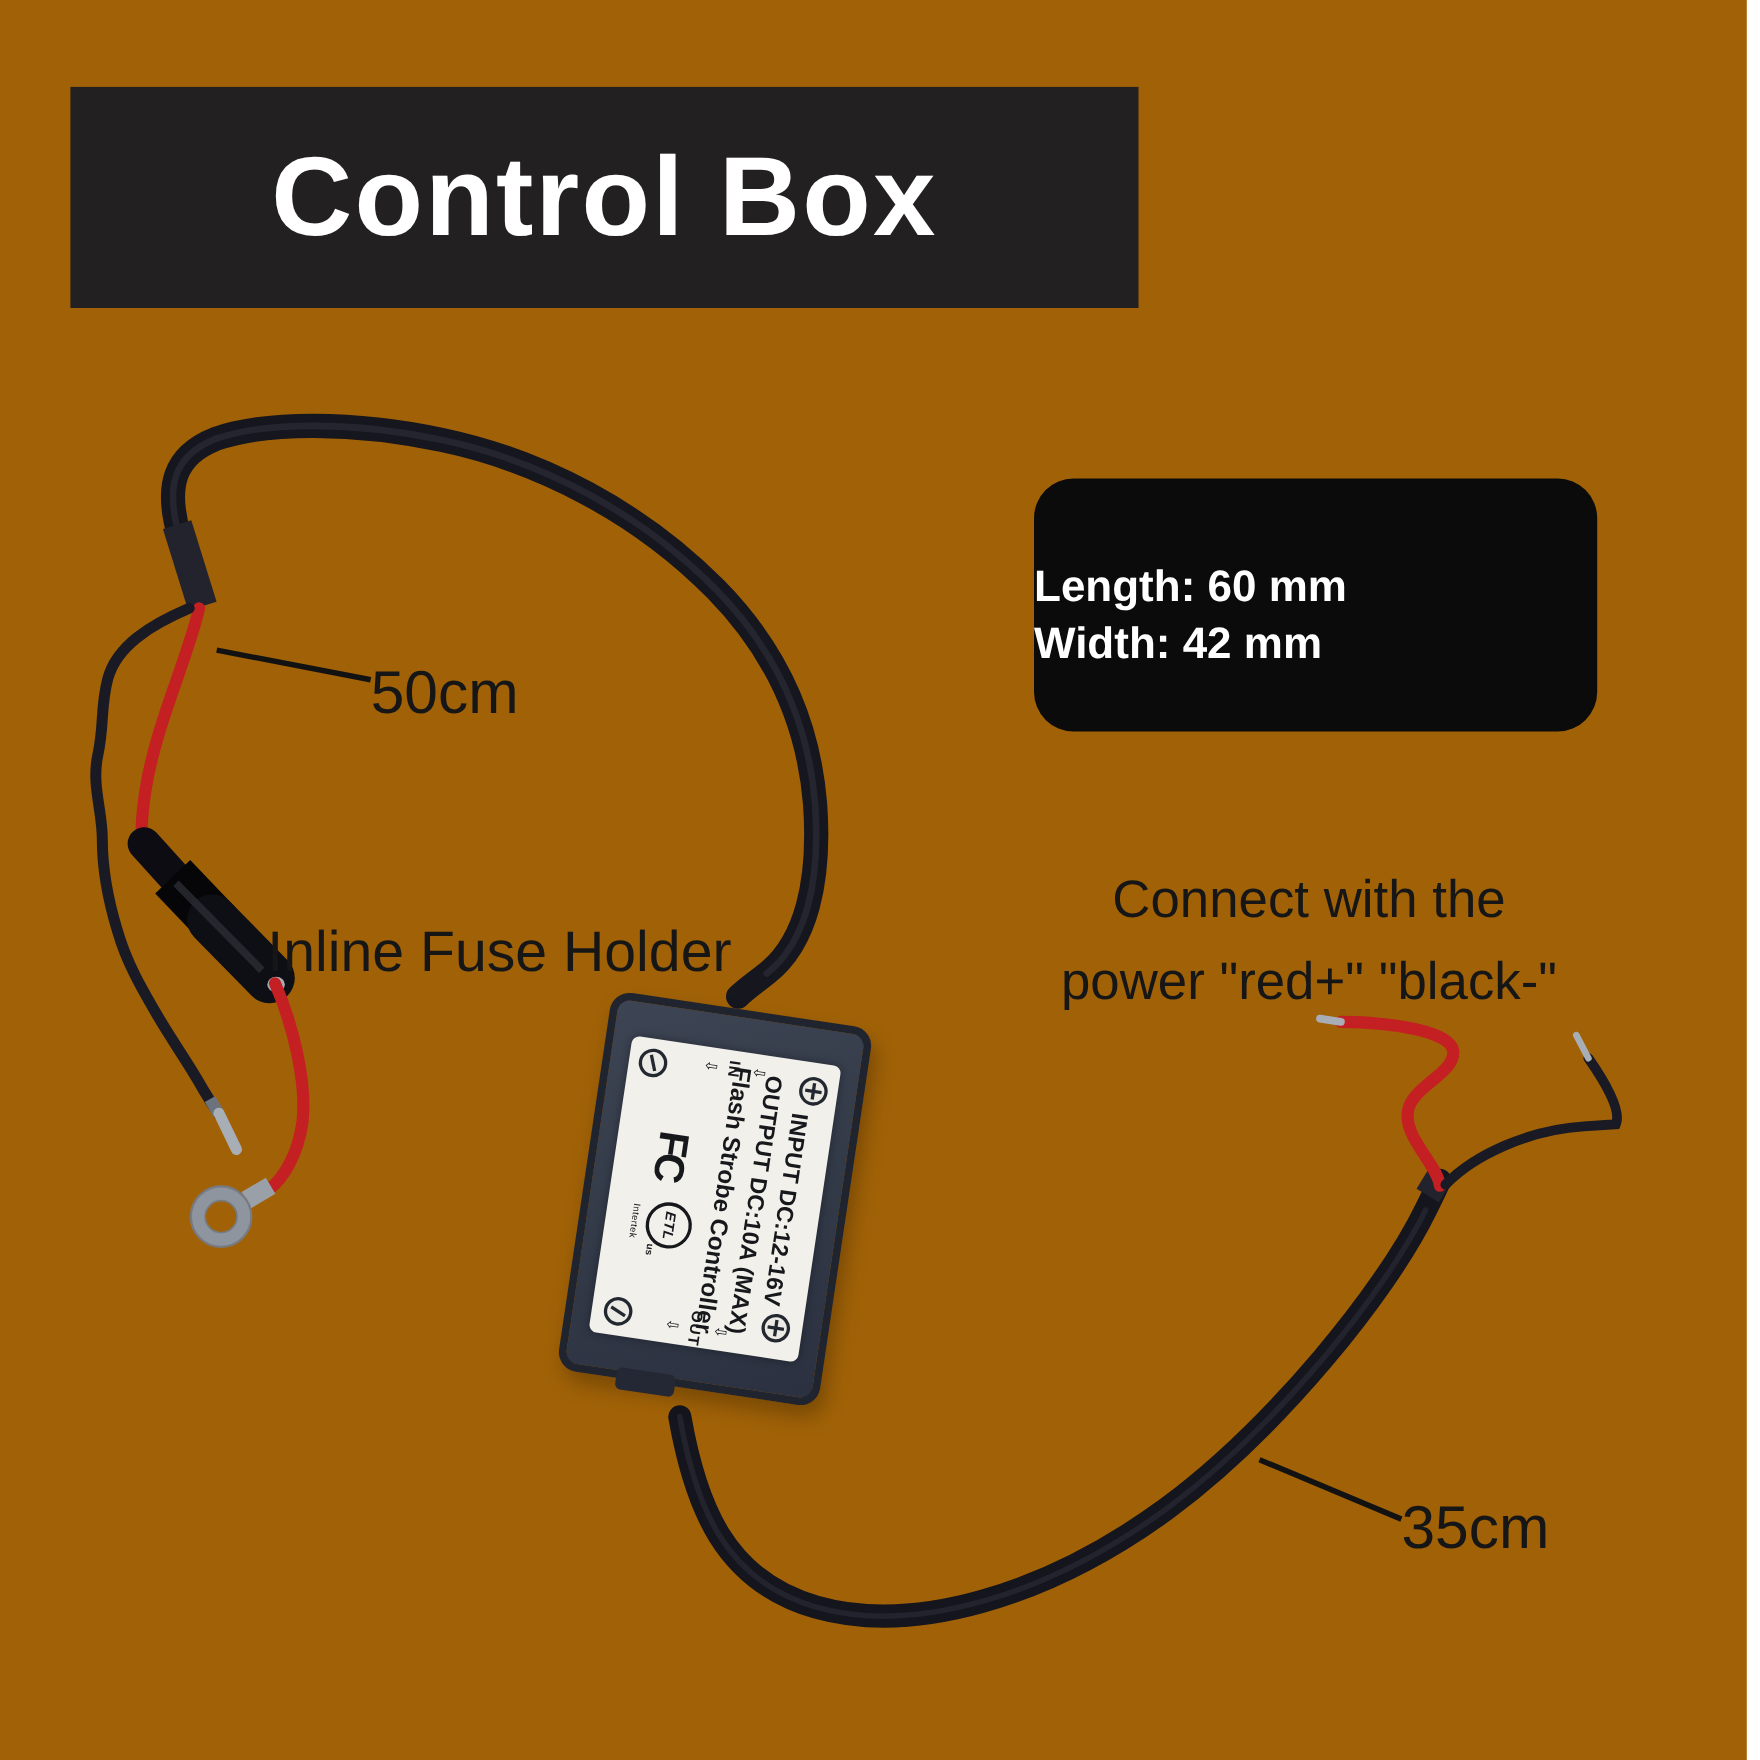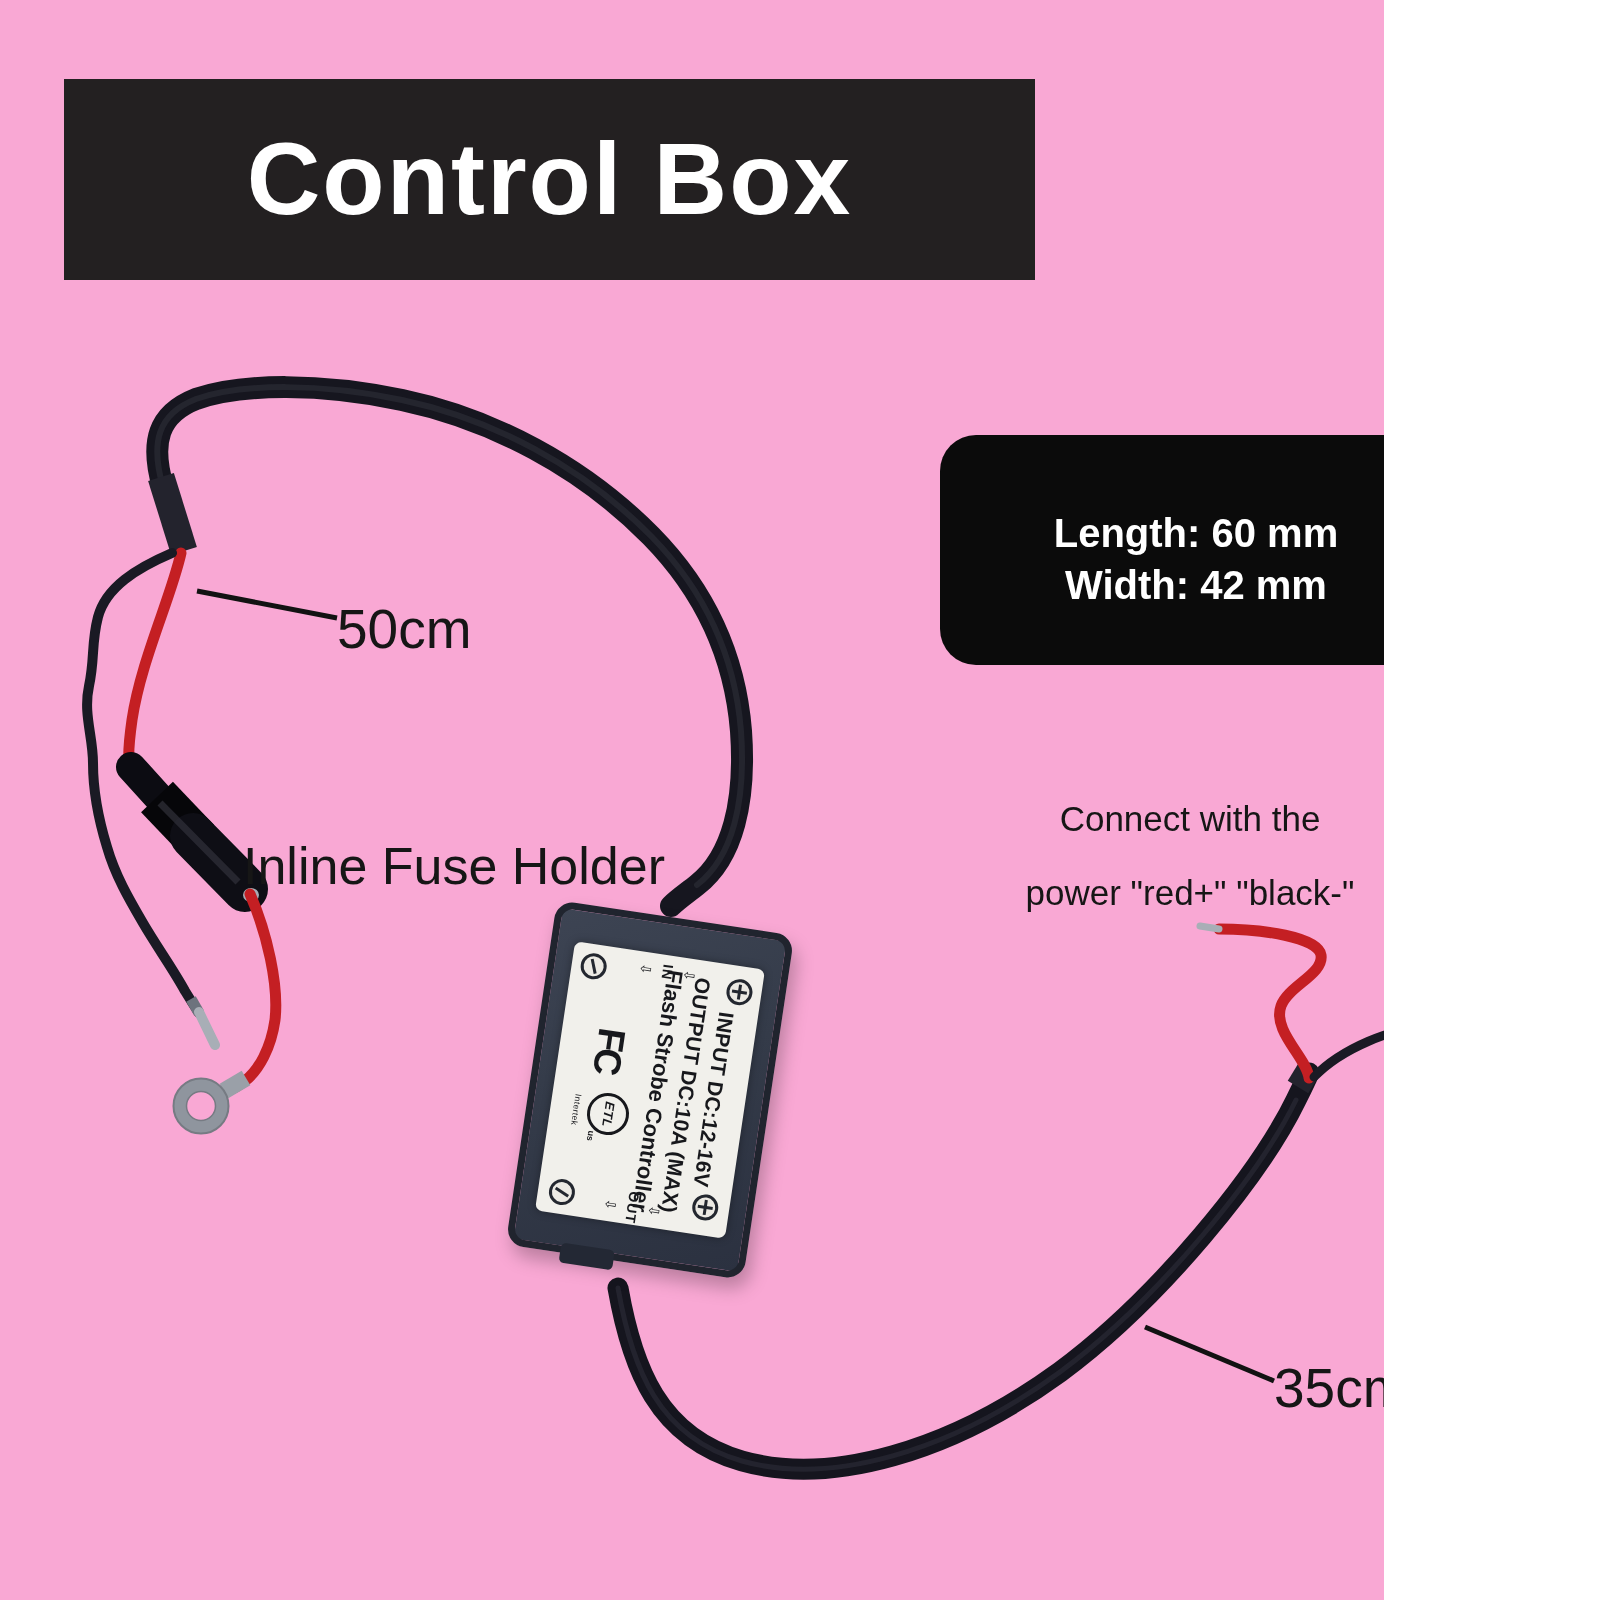--- a/index.html
+++ b/index.html
@@ -1,36 +1,36 @@
 <!DOCTYPE html>
 <html><head>
 <meta charset="utf-8">
 <style>
   html,body{margin:0;padding:0;background:#ffffff;}
-  .stage{position:relative;width:1384px;height:1600px;background:#f9a8d4;overflow:hidden;
+  .stage{position:relative;width:1588px;height:1600px;background:#a16207;overflow:hidden;
          font-family:"Liberation Sans", sans-serif;color:#161616;}
   .art{position:absolute;left:0;top:0;z-index:1;}
 
   
   .banner{position:absolute;left:64px;top:79px;width:971px;height:201px;background:#232021;
           display:flex;align-items:center;justify-content:center;z-index:3;}
   .banner span{color:#ffffff;font-size:102px;font-weight:700;letter-spacing:2px;}
 
   
   .specs{position:absolute;left:940px;top:435px;width:512px;height:230px;background:#0b0b0b;
-         border-radius:36px;display:flex;flex-direction:column;align-items:center;justify-content:center;
+         border-radius:36px;display:flex;flex-direction:column;justify-content:center;
          padding-top:18px;box-sizing:border-box;z-index:3;}
   .specs div{color:#ffffff;font-size:40px;font-weight:700;line-height:52px;}
 
   
   .ann{position:absolute;z-index:4;white-space:nowrap;}
   .ann-50{left:337px;top:597px;font-size:55px;font-weight:400;}
   .ann-35{left:1274px;top:1356px;font-size:55px;font-weight:400;}
   .fuse-lbl{left:243px;top:804px;font-size:52px;font-weight:400;margin-top:32px;}
-  .connect{left:880px;top:782px;width:620px;text-align:center;font-size:35px;line-height:74px;font-weight:400;}
+  .connect{left:880px;top:782px;width:620px;text-align:center;font-size:48px;line-height:74px;font-weight:400;}
 
   
   .device{position:absolute;left:530px;top:916px;width:240px;height:348px;z-index:2;
           transform:rotate(8.5deg);background:linear-gradient(155deg,#3d4453 0%,#343b49 45%,#2b3140 100%);
           border:7px solid #20242e;border-radius:18px;box-sizing:border-box;
           box-shadow:6px 10px 18px rgba(0,0,0,0.25);}
   .nub{position:absolute;left:48px;bottom:-17px;width:54px;height:20px;background:#232834;border-radius:5px;}
   .dlabel{position:absolute;left:17px;top:31px;width:192px;height:272px;background:#f1f0eb;border-radius:7px;
           box-shadow:0 0 8px rgba(0,0,0,0.35);}
   .screw{position:absolute;width:26px;height:26px;border:3px solid #23272f;border-radius:50%;

